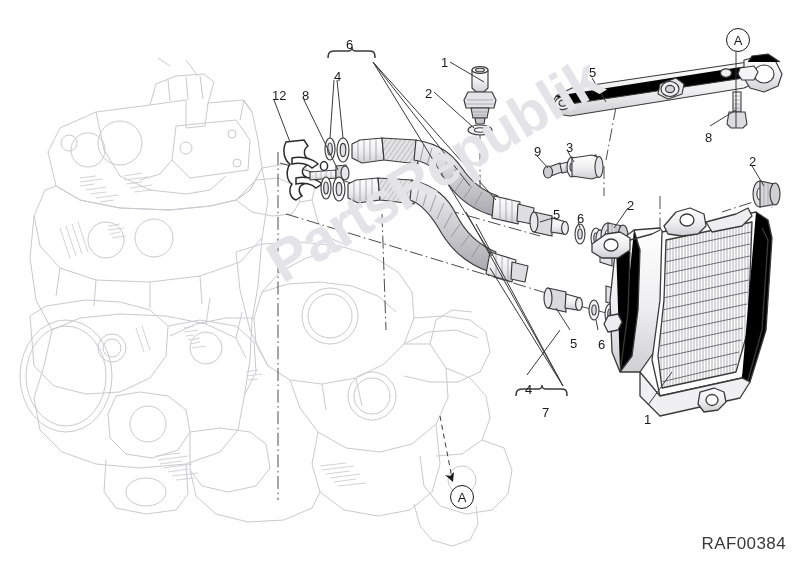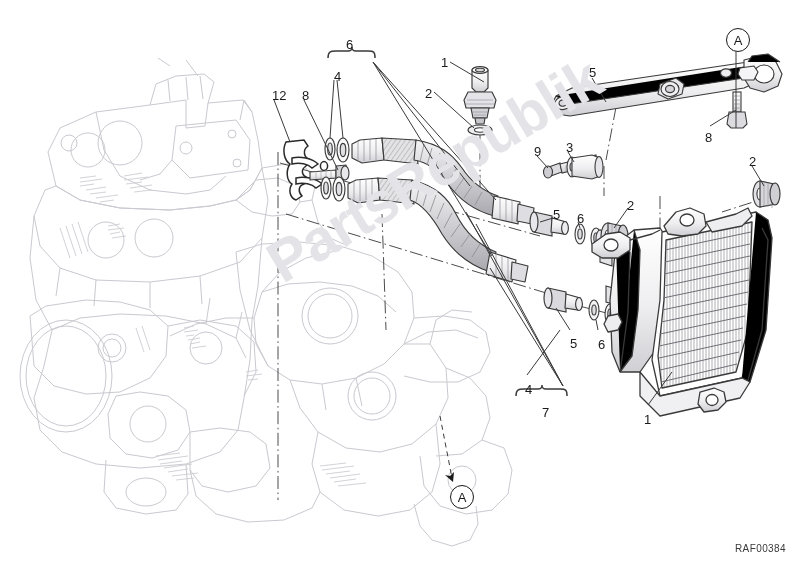--- a/index.html
+++ b/index.html
@@ -8,21 +8,21 @@
     font-family:"Liberation Sans",sans-serif;overflow:hidden;
   }
   #sheet svg{position:absolute;left:0;top:0;}
   .lbl{
     position:absolute;font-family:"Liberation Sans",sans-serif;
     font-size:13px;color:#1a1a1a;line-height:1;white-space:nowrap;
     user-select:none;
   }
   .code{
     position:absolute;right:14px;bottom:10px;
-    font-family:"Liberation Sans",sans-serif;font-size:10px;
+    font-family:"Liberation Sans",sans-serif;font-size:17px;
     letter-spacing:.4px;color:#3a3a3a;
   }
   .wm{
     position:absolute;left:255px;top:238px;
     font-family:"Liberation Sans",sans-serif;
     font-size:58px;font-weight:bold;color:#e4e4e8;
     transform:rotate(-31deg);transform-origin:0 0;
     letter-spacing:-1px;white-space:nowrap;user-select:none;
   }
   .amark{

